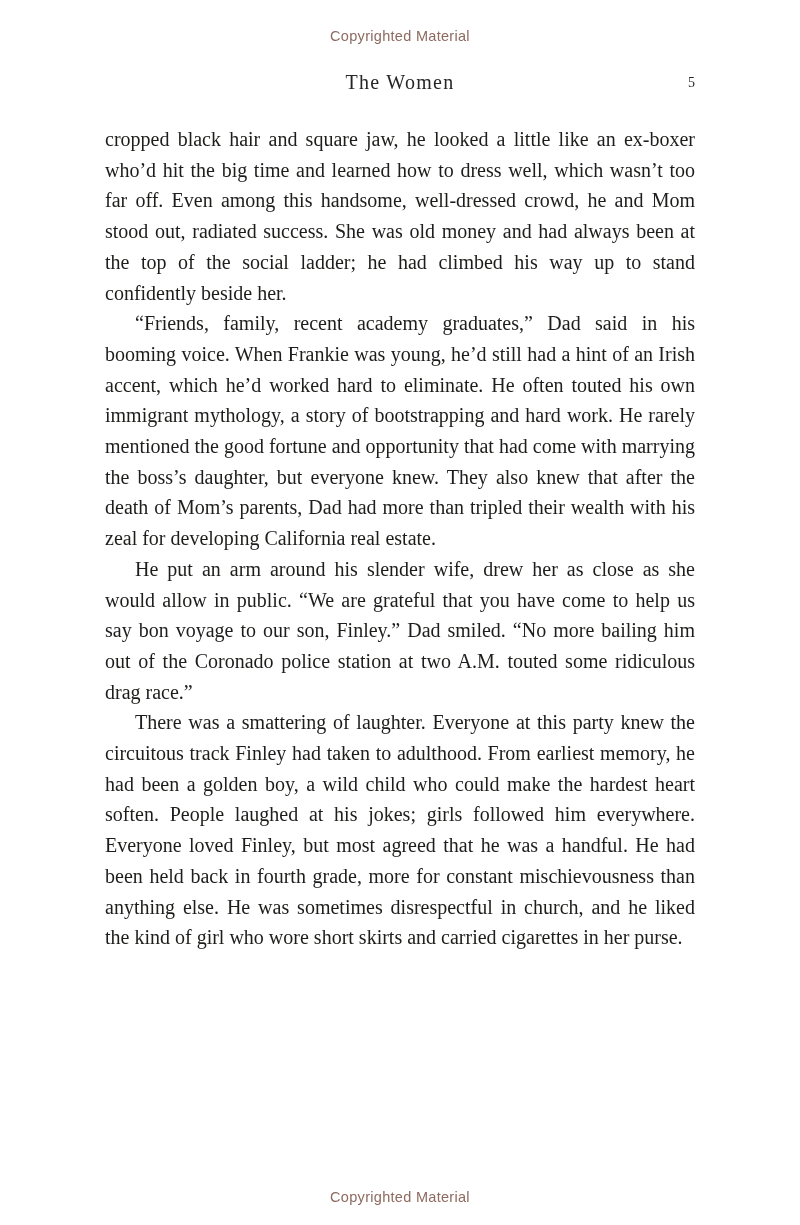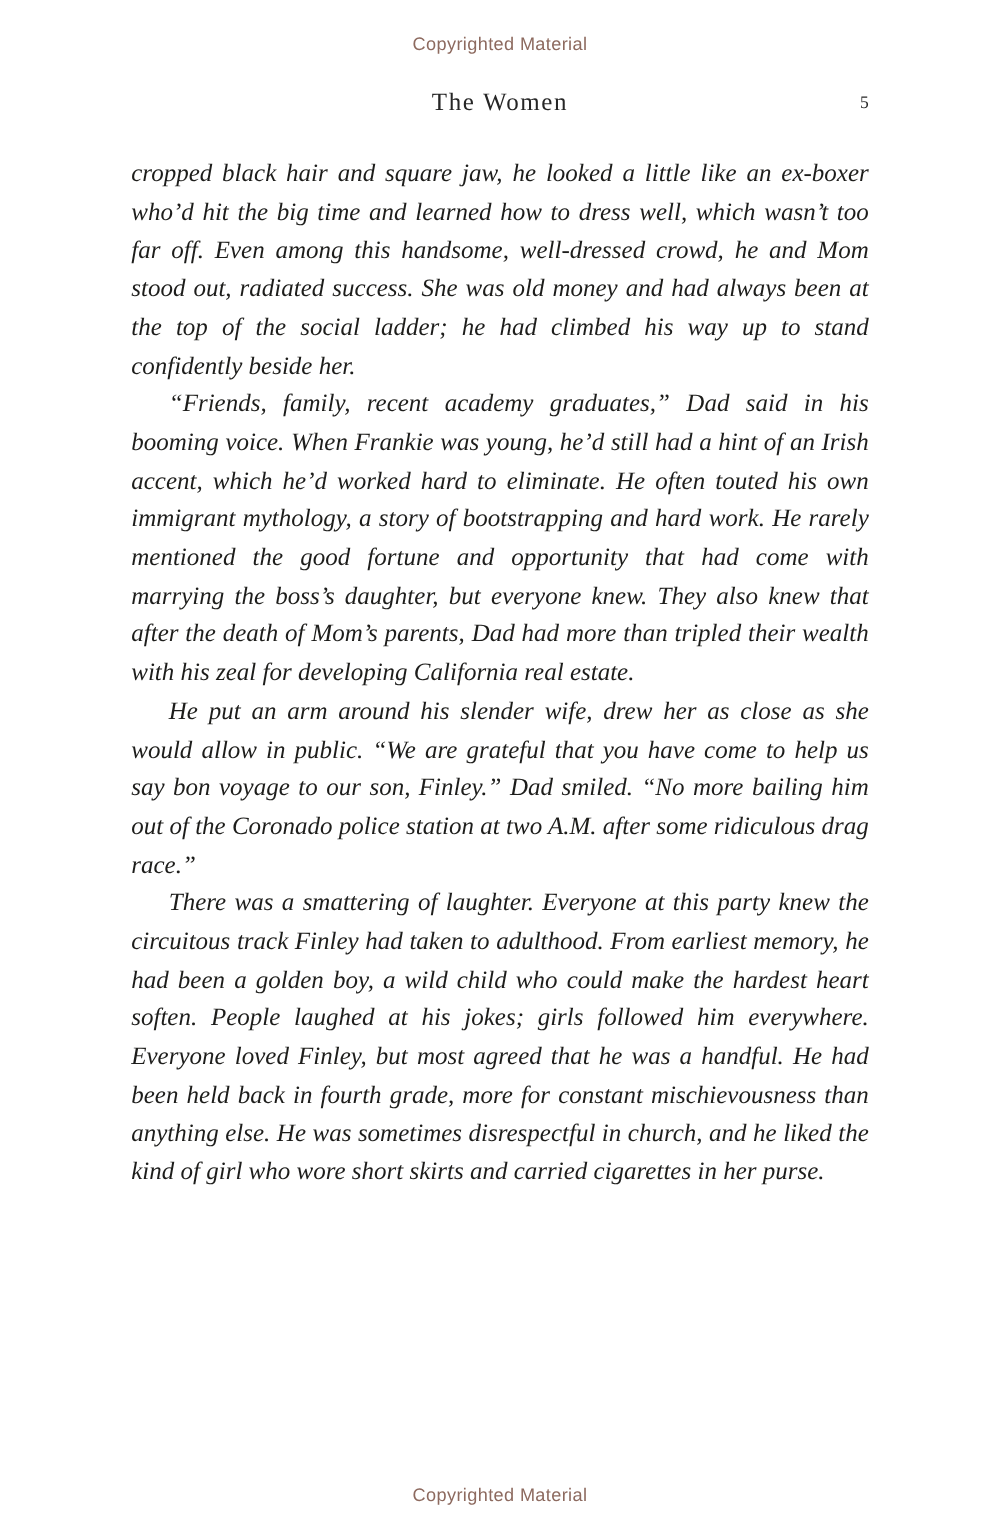--- a/index.html
+++ b/index.html
@@ -47,21 +47,20 @@
   .page-number {
     position: absolute;
     right: 0;
     top: 4px;
     font-size: 14px;
     color: #262626;
   }
   .body-text {
     width: 590px;
     margin: 25px auto 0 auto;
-    font-style: italic;
   }
   .para {
     font-size: 20px;
     line-height: 30.7px;
     text-align: justify;
     margin: 0;
     text-indent: 30px;
     color: #1d1d1b;
   }
   .para.no-indent {
@@ -74,17 +73,17 @@
 <div class="copyright top">Copyrighted Material</div>
 
 <div class="header-row">
   <div class="running-header">The Women</div>
   <div class="page-number">5</div>
 </div>
 
 <div class="body-text">
   <p class="para no-indent">cropped black hair and square jaw, he looked a little like an ex-boxer who’d hit the big time and learned how to dress well, which wasn’t too far off. Even among this handsome, well-dressed crowd, he and Mom stood out, radiated success. She was old money and had always been at the top of the social ladder; he had climbed his way up to stand confidently beside her.</p>
   <p class="para">“Friends, family, recent academy graduates,” Dad said in his booming voice. When Frankie was young, he’d still had a hint of an Irish accent, which he’d worked hard to eliminate. He often touted his own immigrant mythology, a story of bootstrapping and hard work. He rarely mentioned the good fortune and opportunity that had come with marrying the boss’s daughter, but everyone knew. They also knew that after the death of Mom’s parents, Dad had more than tripled their wealth with his zeal for developing California real estate.</p>
-  <p class="para">He put an arm around his slender wife, drew her as close as she would allow in public. “We are grateful that you have come to help us say bon voyage to our son, Finley.” Dad smiled. “No more bailing him out of the Coronado police station at two A.M. after some ridiculous drag race.”</p>
+  <p class="para">He put an arm around his slender wife, drew her as close as she would allow in public. “We are grateful that you have come to help us say bon voyage to our son, Finley.” Dad smiled. “No more bailing him out of the Coronado police station at two A.M. touted some ridiculous drag race.”</p>
   <p class="para">There was a smattering of laughter. Everyone at this party knew the circuitous track Finley had taken to adulthood. From earliest memory, he had been a golden boy, a wild child who could make the hardest heart soften. People laughed at his jokes; girls followed him everywhere. Everyone loved Finley, but most agreed that he was a handful. He had been held back in fourth grade, more for constant mischievousness than anything else. He was sometimes disrespectful in church, and he liked the kind of girl who wore short skirts and carried cigarettes in her purse.</p>
 </div>
 
 <div class="copyright bottom">Copyrighted Material</div>
 
 </body></html>

